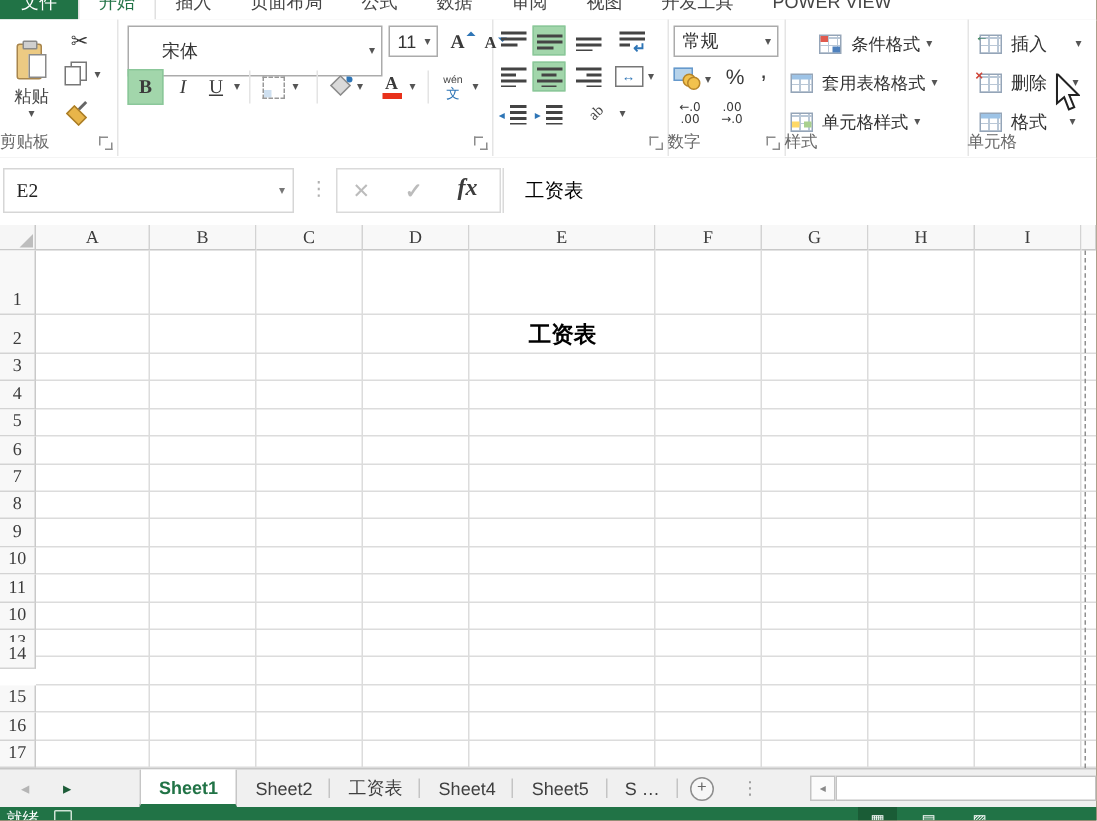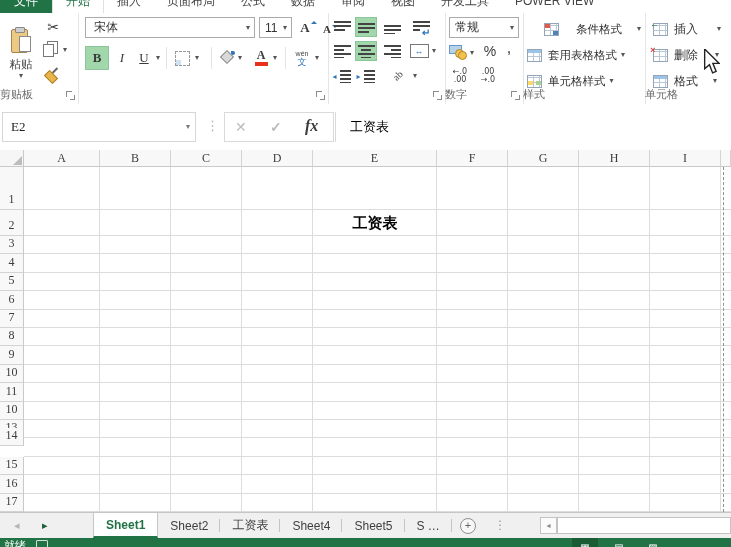--- a/index.html
+++ b/index.html
@@ -215,21 +215,21 @@
         <span class="ic-painter">
             <i class="ph"></i>
             <i class="pb"></i>
           </span>
       </div>
       <div class="glabel">剪贴板</div>
       <span class="launcher"></span>
     </div>
 
     <div class="rgroup" style="left:78px;width:250px;">
-      <div class="combo" style="left:7px;top:4px;width:170px;height:21px;padding-left:8px;box-sizing:border-box;">
+      <div class="combo" style="left:7px;top:4px;width:170px;height:34px;padding-left:22px;box-sizing:border-box;">
         <span>宋体</span>
         <span class="dda">▾</span>
       </div>
       <div class="combo" style="left:181px;top:4px;width:33px;height:21px;padding-left:5px;box-sizing:border-box;">
         <span>11</span>
         <span class="dda">▾</span>
       </div>
       <div class="rbtn" style="left:218px;top:6px;width:18px;height:18px;">
         <span class="afont"><span>A</span><i class="tri up"></i></span>
       </div>
@@ -350,21 +350,21 @@
         <span class="decbtn">
           <span>.00</span>
             <span>→.0</span>
         </span>
       </div>
       <div class="glabel">数字</div>
       <span class="launcher"></span>
     </div>
 
     <div class="rgroup" style="left:523px;width:122px;">
-      <div class="rbtn" style="left:4px;top:5px;width:114px;height:22px;justify-content:flex-end;gap:11px;">
+      <div class="rbtn" style="left:4px;top:5px;width:114px;height:22px;justify-content:center;">
         <span class="grid-ic" style="margin-right:6px;">
             <i class="cfa"></i>
             <i class="cfb"></i>
           </span>
         <span class="rowlabel">条件格式</span>
         <span class="dda" style="margin-left:4px;">▾</span>
       </div>
       <div class="rbtn" style="left:4px;top:31px;width:114px;height:22px;justify-content:flex-start;">
         <span class="grid-ic" style="margin-right:6px;">
             <i class="hd"></i>

